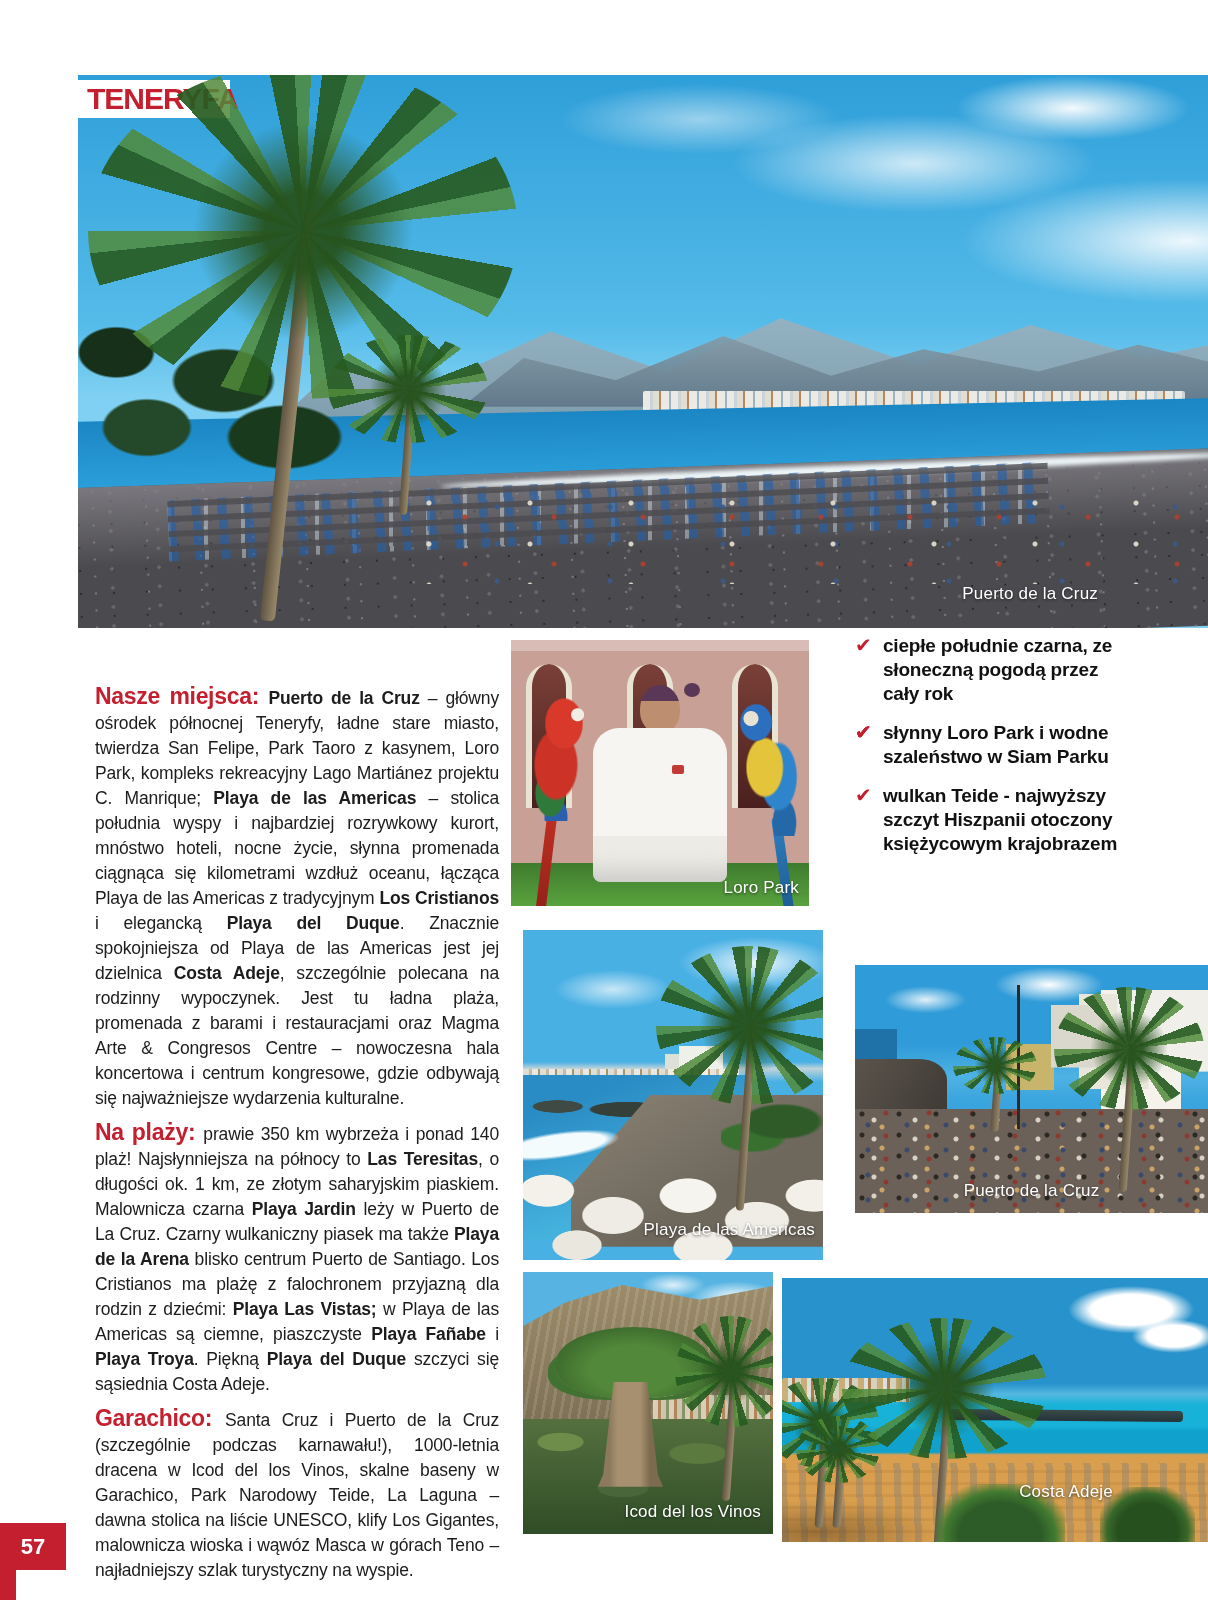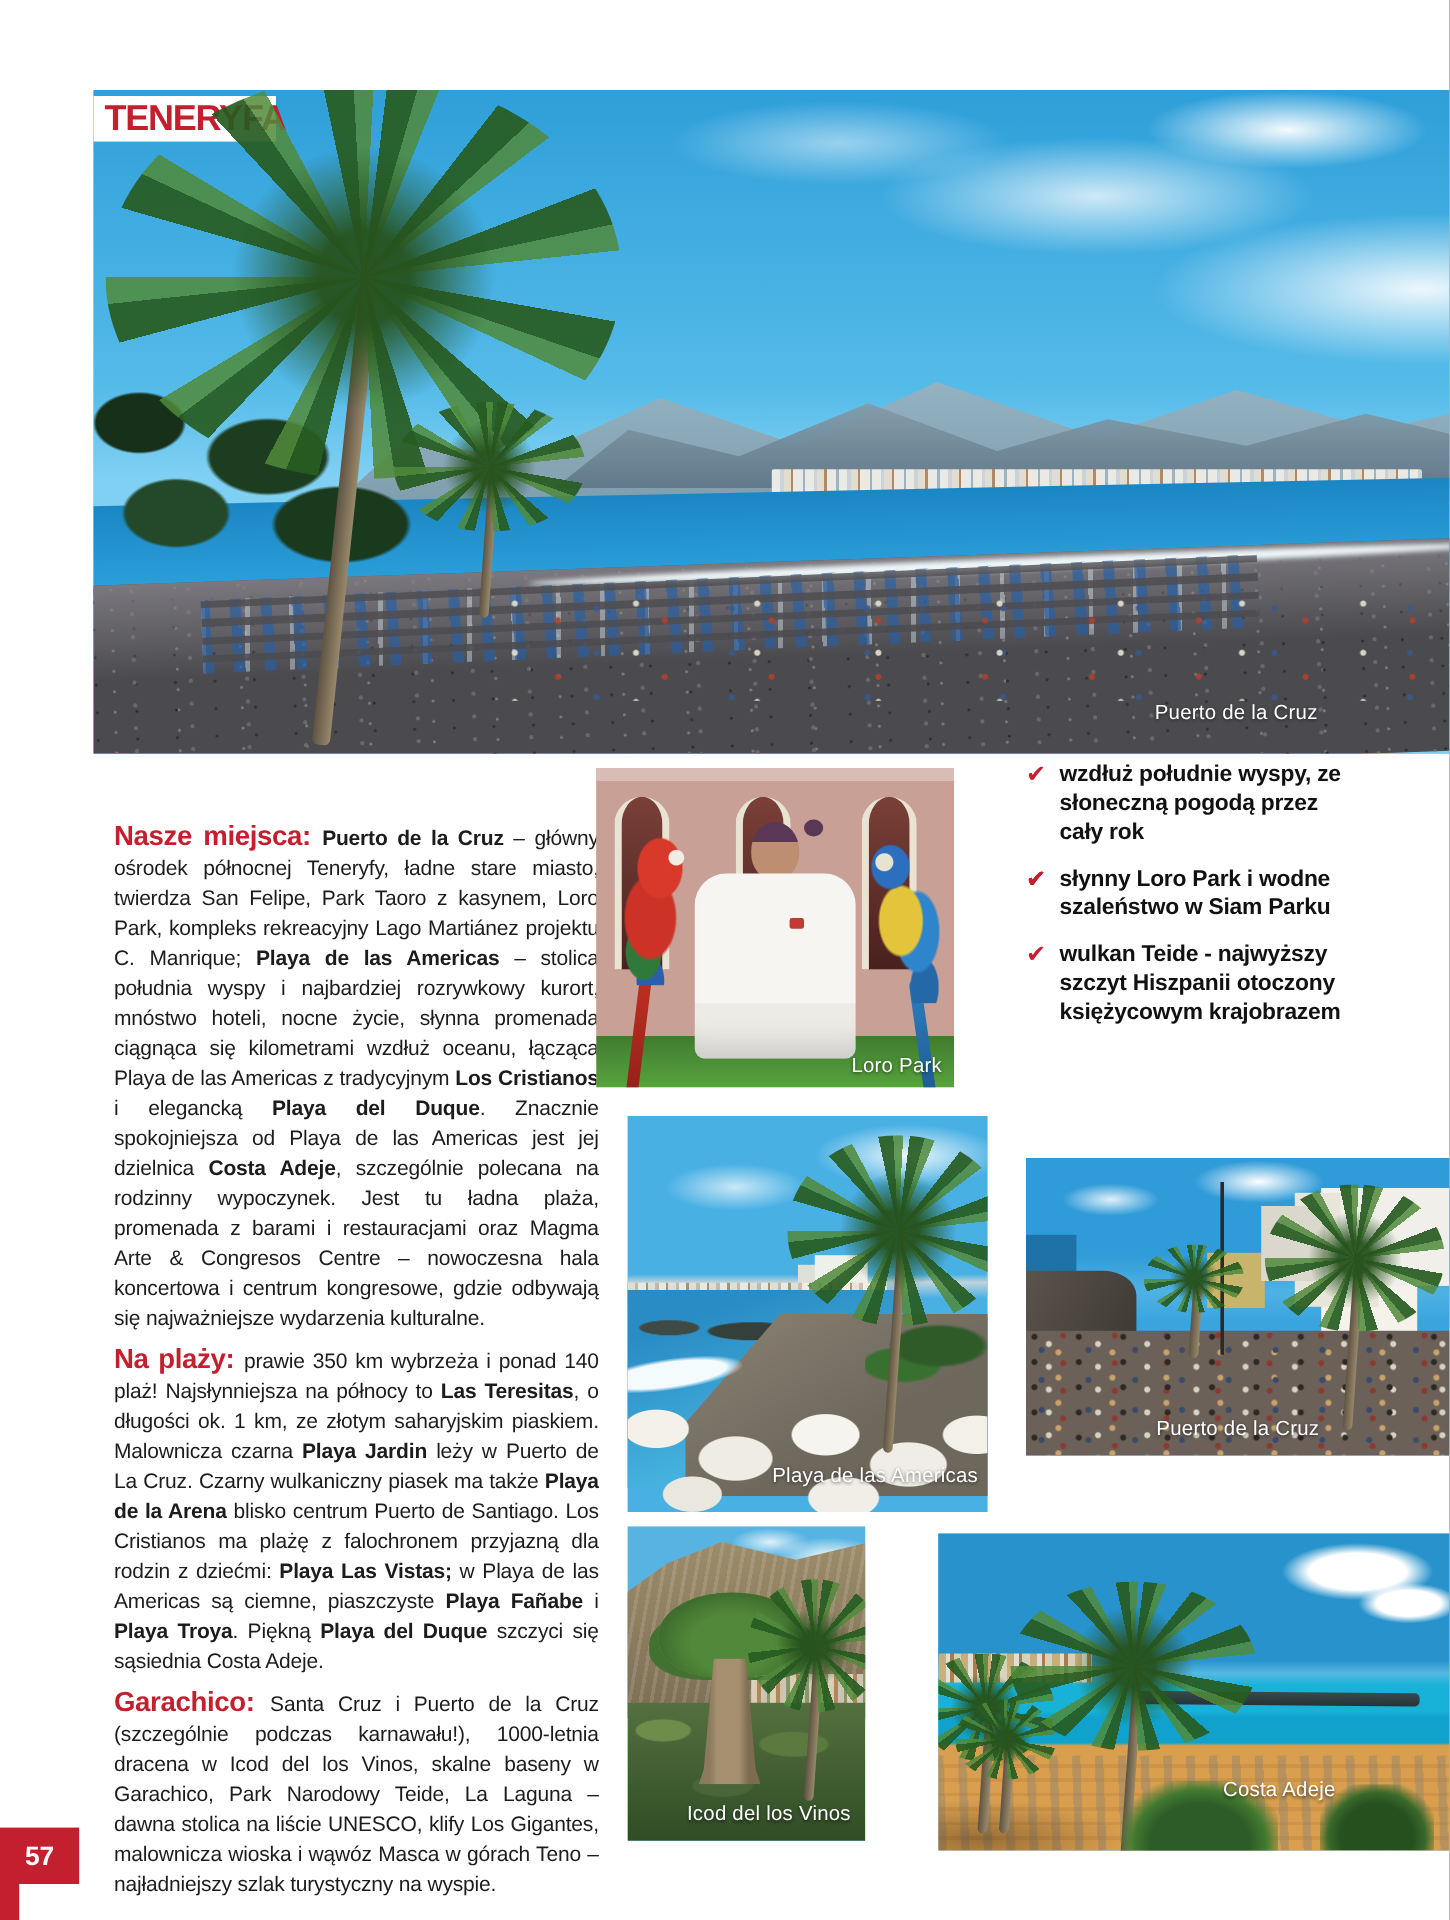--- a/index.html
+++ b/index.html
@@ -71,21 +71,21 @@
   .para{margin:0 17px 9px;}
   .hd{color:var(--accent);font-weight:bold;font-size:23px;letter-spacing:-.3px;}
   .b{font-weight:bold;}
   
   .highlights{position:absolute;left:855px;top:634px;width:278px;margin:0;padding:0;list-style:none;
     color:#111;font-size:19px;font-weight:bold;line-height:24px;letter-spacing:-.2px;}
   .highlights li{position:relative;padding-left:28px;margin-bottom:15px;}
   .chk{position:absolute;left:0;top:-1px;color:var(--accent);font-size:20px;
        font-family:"DejaVu Sans","Liberation Sans",sans-serif;}
   
-  .loro{left:497px;top:640px;width:298px;height:266px;background-color:#cfa69b;background-image:
+  .loro{left:511px;top:640px;width:298px;height:266px;background-color:#cfa69b;background-image:
     linear-gradient(180deg,rgba(255,255,255,.3) 0 4%,transparent 4%),
     linear-gradient(180deg,#c9a096 0 84%,#3f7c2e 84%,#58a23e 100%);}
   .l-arch{top:9%;width:46px;height:54%;border-radius:23px 23px 0 0;
     background:linear-gradient(180deg,#7a4038,#49201e);
     border-left:6px solid #e9e3d4;border-right:6px solid #e9e3d4;}
   .l-a1{left:5%;} .l-a2{left:39%;} .l-a3{left:74%;}
   .l-head{left:50%;top:17%;width:40px;height:48px;margin-left:-20px;border-radius:50% 50% 45% 45%;
     background:linear-gradient(180deg,#5a3757 0 34%,#bd8e6f 34%);}
   .l-bun{left:58%;top:16%;width:16px;height:14px;border-radius:50%;background:#5a3757;}
   .l-body{left:50%;top:33%;width:134px;height:58%;margin-left:-67px;border-radius:26px 26px 8px 8px;
@@ -135,21 +135,21 @@
     radial-gradient(ellipse 44px 26px at 8% 30%,#f3f1ea 0 60%,transparent 63%),
     radial-gradient(ellipse 50px 30px at 30% 55%,#eeece4 0 60%,transparent 63%),
     radial-gradient(ellipse 46px 28px at 55% 35%,#f6f4ee 0 60%,transparent 63%),
     radial-gradient(ellipse 52px 30px at 78% 60%,#efede6 0 60%,transparent 63%),
     radial-gradient(ellipse 46px 26px at 97% 35%,#f2f0e8 0 60%,transparent 63%),
     radial-gradient(ellipse 40px 24px at 18% 85%,#e9e7de 0 60%,transparent 63%),
     radial-gradient(ellipse 48px 28px at 60% 88%,#f0eee6 0 60%,transparent 63%);}
   .apA{right:-18px;top:16px;width:185px;height:265px;}
   .americas .caption{right:8px;bottom:20px;}
   
-  .icod{left:523px;top:1272px;width:198px;height:262px;background-color:#57b4e2;background-image:
+  .icod{left:523px;top:1272px;width:250px;height:262px;background-color:#57b4e2;background-image:
     radial-gradient(ellipse 70px 26px at 85% 10%,#ffffff,transparent 65%),
     radial-gradient(ellipse 50px 18px at 60% 5%,rgba(255,255,255,.8),transparent 65%); padding-left: 36px;}
   .i-mount{left:-2%;top:5%;width:104%;height:56%;clip-path:polygon(0 30%,18% 12%,40% 0,70% 10%,100% 0,100% 100%,0 100%);
     background-image:repeating-linear-gradient(100deg,rgba(255,255,255,.12) 0 3px,transparent 3px 9px),
     linear-gradient(180deg,#9c8c6a,#7c6e54);}
   .i-village{left:52%;top:47%;width:48%;height:10%;opacity:.85;background:
     repeating-linear-gradient(90deg,#e8ddc8 0 5px,#b98a5a 5px 8px,#d8d2c0 8px 13px,#8a9a6a 13px 16px);}
   .i-forest{left:0;bottom:0;width:100%;height:44%;background-image:
     radial-gradient(ellipse 40px 16px at 15% 20%,#6e8c4a 0 55%,transparent 60%),
     radial-gradient(ellipse 50px 18px at 70% 30%,#5a7a40 0 55%,transparent 60%),
@@ -244,21 +244,21 @@
     <span>TENERYFA</span>
   </div>
 
   <div class="article" id="article">
       <p class="para"><span class="hd">Nasze miejsca: </span><span class="b">Puerto de la Cruz</span><span> – główny ośrodek północnej Teneryfy, ładne stare miasto, twierdza San Felipe, Park Taoro z kasynem, Loro Park, kompleks rekreacyjny Lago Martiánez projektu C. Manrique; </span><span class="b">Playa de las Americas</span><span> – stolica południa wyspy i najbardziej rozrywkowy kurort, mnóstwo hoteli, nocne życie, słynna promenada ciągnąca się kilometrami wzdłuż oceanu, łącząca Playa de las Americas z tradycyjnym </span><span class="b">Los Cristianos</span><span> i elegancką </span><span class="b">Playa del Duque</span><span>. Znacznie spokojniejsza od Playa de las Americas jest jej dzielnica </span><span class="b">Costa Adeje</span><span>, szczególnie polecana na rodzinny wypoczynek. Jest tu ładna plaża, promenada z barami i restauracjami oraz Magma Arte &amp; Congresos Centre – nowoczesna hala koncertowa i centrum kongresowe, gdzie odbywają się najważniejsze wydarzenia kulturalne.</span></p>
       <p class="para"><span class="hd">Na plaży: </span><span>prawie 350 km wybrzeża i ponad 140 plaż! Najsłynniejsza na północy to </span><span class="b">Las Teresitas</span><span>, o długości ok. 1 km, ze złotym saharyjskim piaskiem. Malownicza czarna </span><span class="b">Playa Jardin</span><span> leży w Puerto de La Cruz. Czarny wulkaniczny piasek ma także </span><span class="b">Playa de la Arena</span><span> blisko centrum Puerto de Santiago. Los Cristianos ma plażę z falochronem przyjazną dla rodzin z dziećmi: </span><span class="b">Playa Las Vistas;</span><span> w Playa de las Americas są ciemne, piaszczyste </span><span class="b">Playa Fañabe</span><span> i </span><span class="b">Playa Troya</span><span>. Piękną </span><span class="b">Playa del Duque</span><span> szczyci się sąsiednia Costa Adeje.</span></p>
       <p class="para"><span class="hd">Garachico: </span><span>Santa Cruz i Puerto de la Cruz (szczególnie podczas karnawału!), 1000-letnia dracena w Icod del los Vinos, skalne baseny w Garachico, Park Narodowy Teide, La Laguna – dawna stolica na liście UNESCO, klify Los Gigantes, malownicza wioska i wąwóz Masca w górach Teno – najładniejszy szlak turystyczny na wyspie.</span></p>
     </div>
 
   <ul class="highlights" id="highlights">
-      <li><span class="chk">✔</span><span class="ht">wzdłuż południe wyspy, ze słoneczną pogodą przez cały rok</span></li>
+      <li><span class="chk">✔</span><span class="ht">ciepłe południe czarna, ze słoneczną pogodą przez cały rok</span></li>
       <li><span class="chk">✔</span></li>
       <li><span class="chk">✔</span></li>
       <li><span class="chk">✔</span><span class="ht">słynny Loro Park i wodne szaleństwo w Siam Parku</span></li>
       <li><span class="chk">✔</span><span class="ht">wulkan Teide - najwyższy szczyt Hiszpanii otoczony księżycowym krajobrazem</span></li>
     </ul>
 
   <div class="photo loro">
     <div class="layer l-arch l-a1"></div>
     <div class="layer l-arch l-a2"></div>
     <div class="layer l-arch l-a3"></div>

